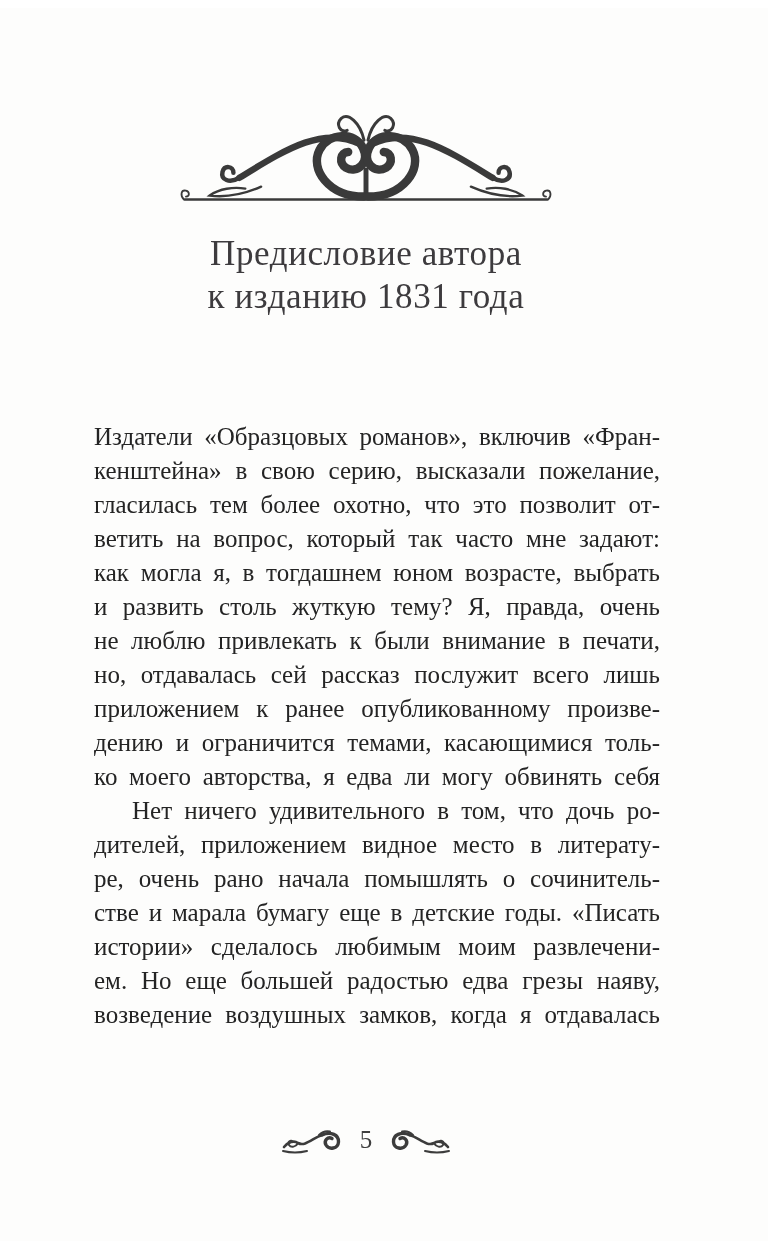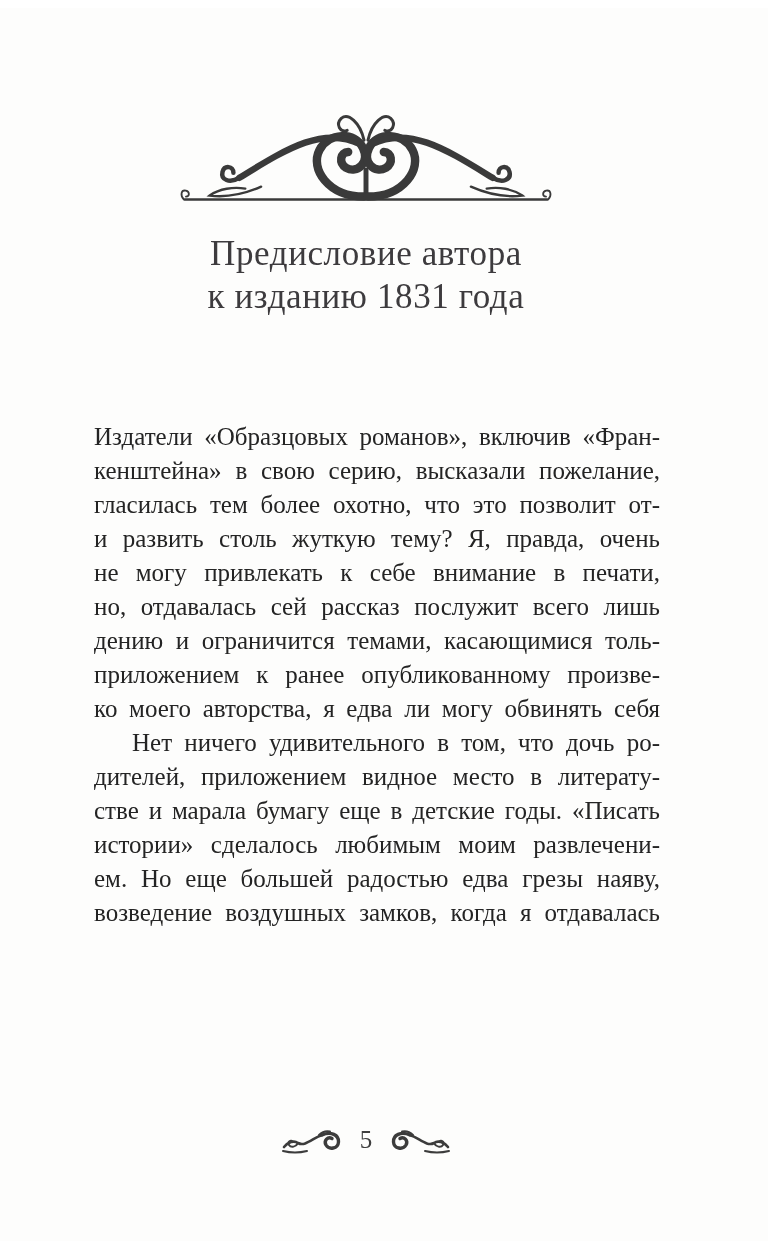--- a/index.html
+++ b/index.html
@@ -116,28 +116,31 @@
     <div class="title">
       <div>Предисловие автора</div>
       <div>к изданию 1831 года</div>
     </div>
   </div>
 
   <div class="body-text">
     <div class="line j">Издатели «Образцовых романов», включив «Фран-</div>
     <div class="line j">кенштейна» в свою серию, высказали пожелание,</div>
     <div class="line j">гласилась тем более охотно, что это позволит от-</div>
+    <div class="line j">ветить на вопрос, который так часто мне задают:</div>
+    <div class="line j">как могла я, в тогдашнем юном возрасте, выбрать</div>
     <div class="line j">и развить столь жуткую тему? Я, правда, очень</div>
-    <div class="line j">не могу привлекать к себе внимание в печати,</div>
+    <div class="line j">не люблю привлекать к были внимание в печати,</div>
     <div class="line j">но, отдавалась сей рассказ послужит всего лишь</div>
+    <div class="line j">приложением к ранее опубликованному произве-</div>
     <div class="line j">дению и ограничится темами, касающимися толь-</div>
-    <div class="line j">приложением к ранее опубликованному произве-</div>
     <div class="line j">ко моего авторства, я едва ли могу обвинять себя</div>
     <div class="line j indent">Нет ничего удивительного в том, что дочь ро-</div>
     <div class="line j">дителей, приложением видное место в литерату-</div>
+    <div class="line j">ре, очень рано начала помышлять о сочинитель-</div>
     <div class="line j">стве и марала бумагу еще в детские годы. «Писать</div>
     <div class="line j">истории» сделалось любимым моим развлечени-</div>
     <div class="line j">ем. Но еще большей радостью едва грезы наяву,</div>
     <div class="line j">возведение воздушных замков, когда я отдавалась</div>
   </div>
 
   <div class="footer">
     <svg class="ornament-footer" viewBox="0 0 64 30" aria-hidden="true">
       <g stroke="#3c3c3c" fill="none" stroke-linecap="round">
         <path d="M3 21 C 7 16 13 14 17 17 C 24 21 32 12 41 9" stroke-width="2.6"></path>

